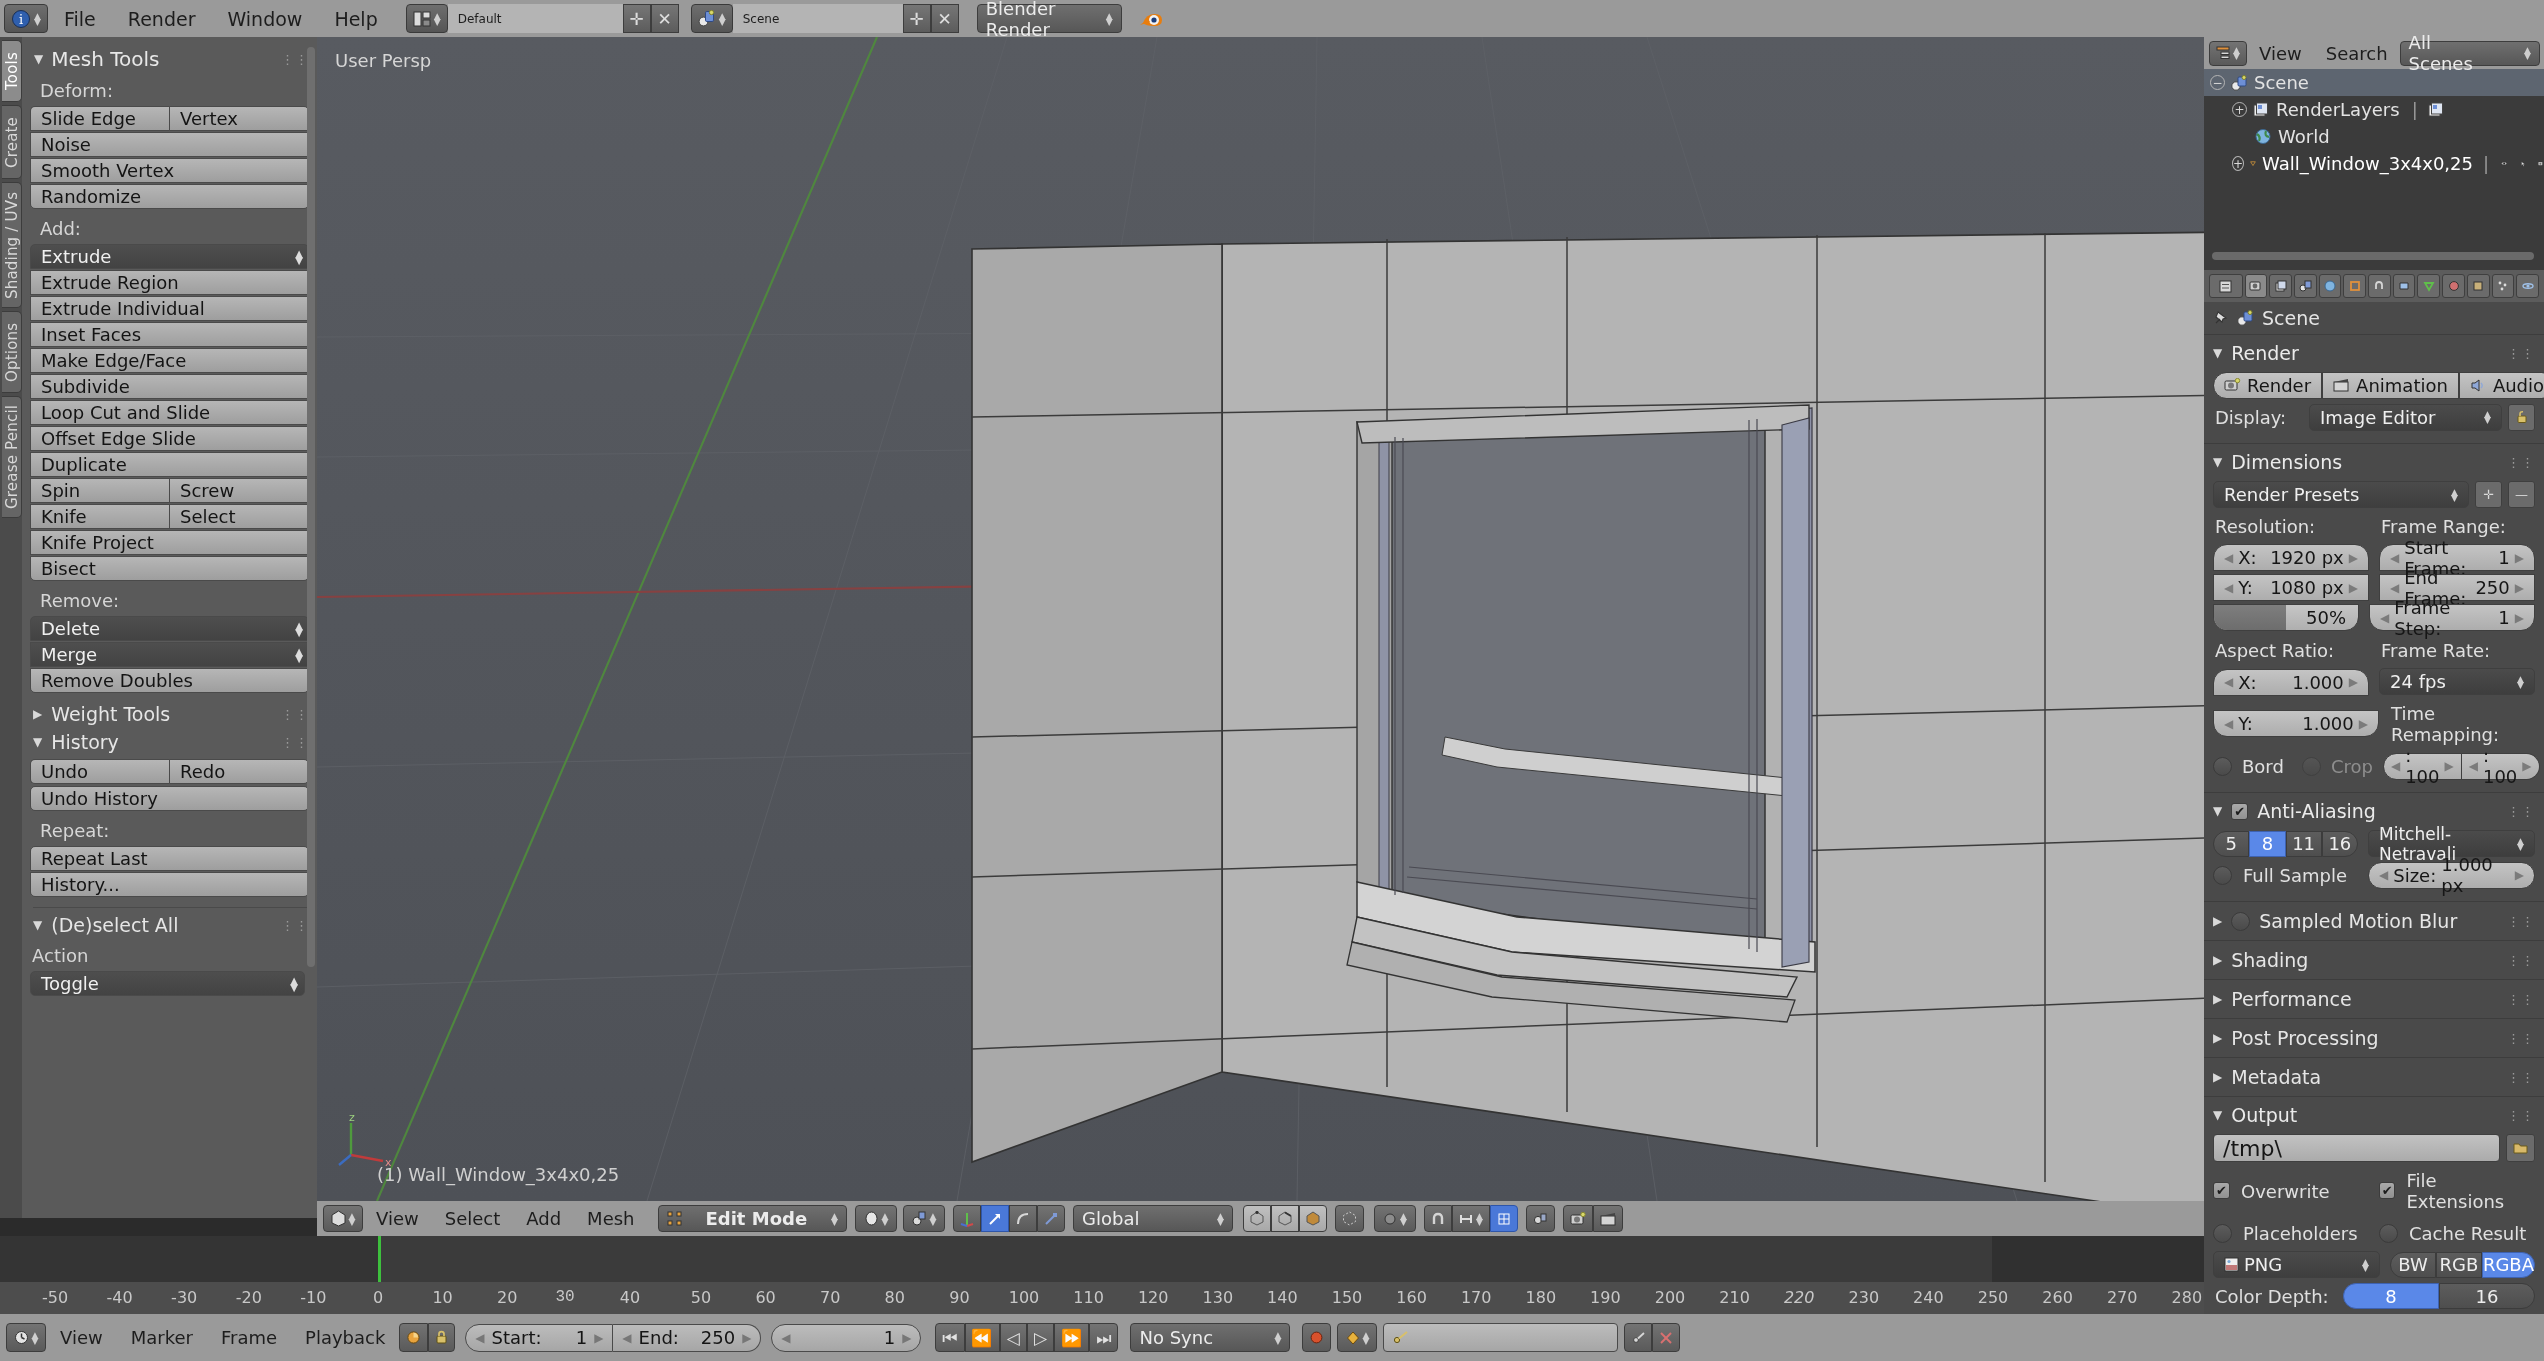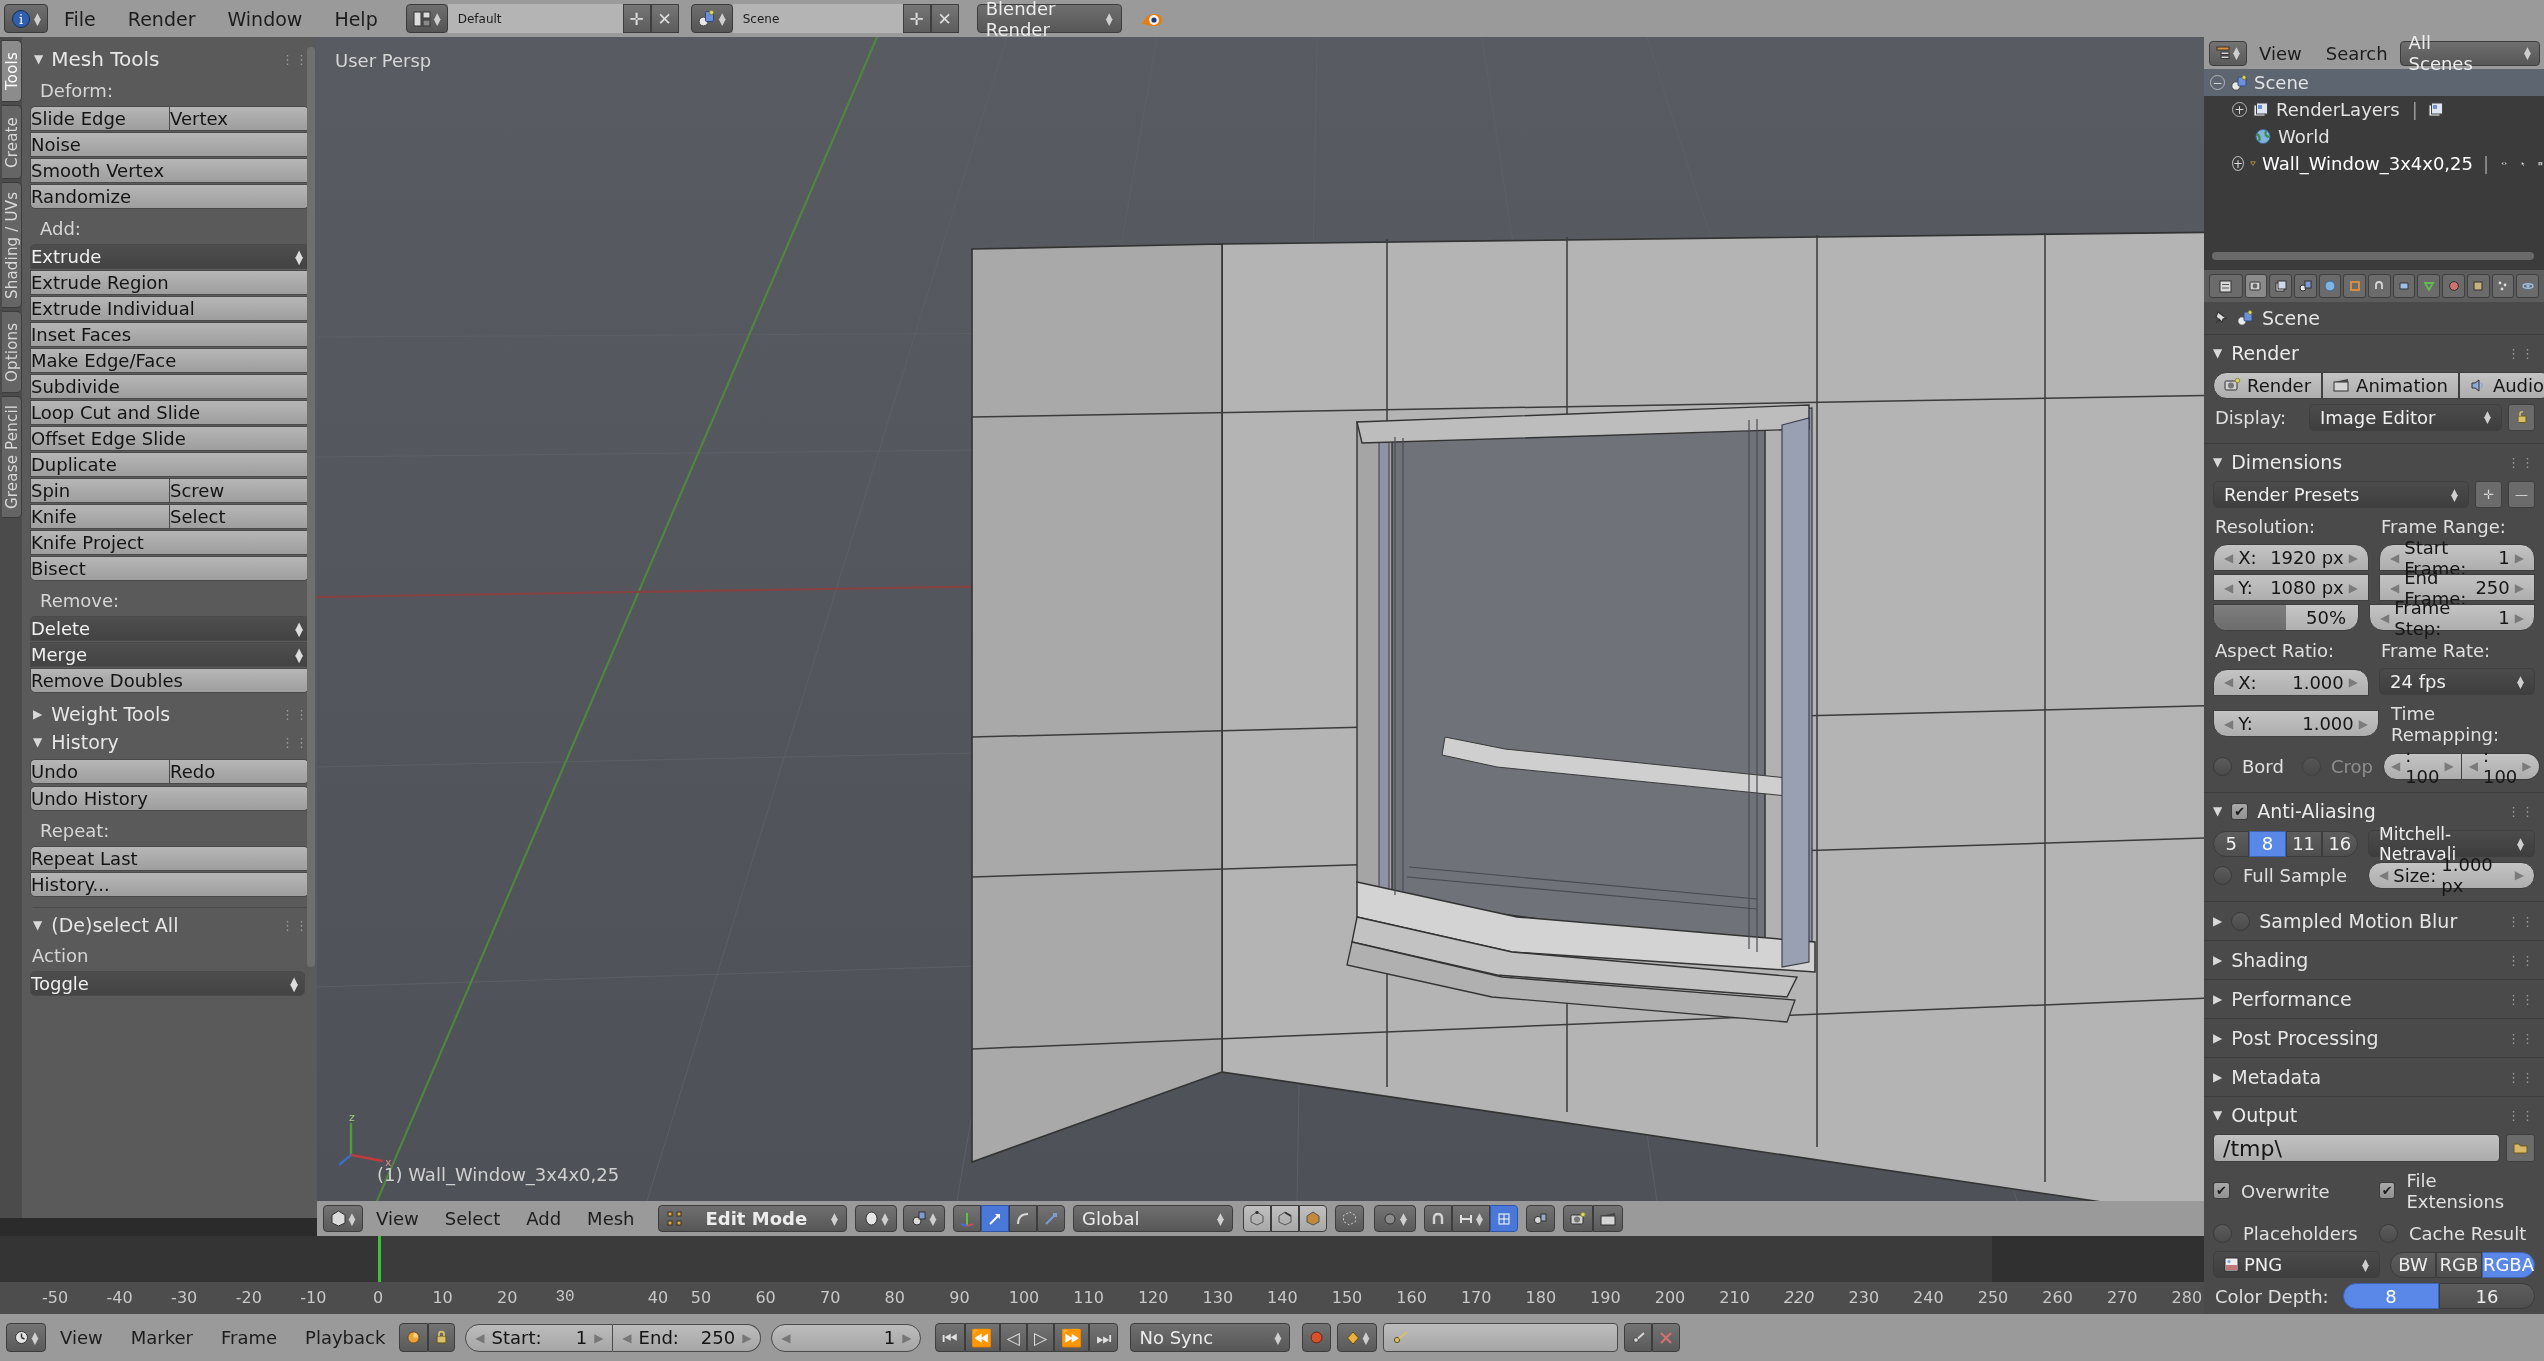--- a/index.html
+++ b/index.html
@@ -46,21 +46,21 @@
   #toolpanel{
     position:absolute;left:22px;top:37px;width:295px;height:1181px;
     background:#5a5a5a;padding:6px 8px 0 8px;overflow:hidden;
   }
   .pnl-hdr{display:flex;align-items:center;gap:8px;color:#e8e8e8;font-size:20px;margin:4px 0 8px 4px;}
   .tri{font-size:12px;color:#d9d9d9;}
   .sublabel{color:#d6d6d6;font-size:18px;margin:9px 0 5px 10px;}
   .btn{
     height:25px;background:linear-gradient(#b6b6b6,#9e9e9e);
     border:1px solid #4a4a4a;color:#141414;font-size:18px;
-    display:flex;align-items:center;margin-bottom:1px;white-space:nowrap;
+    display:flex;align-items:center;padding-left:10px;margin-bottom:1px;white-space:nowrap;
   }
   .btn.first{border-radius:5px 5px 0 0;}
   .btn.last{border-radius:0 0 5px 5px;}
   .btn.solo{border-radius:5px;}
   .btn.dark{background:linear-gradient(#4e4e4e,#434343);color:#f0f0f0;}
   .btn.dark .dots{margin-left:auto;margin-right:5px;}
   .pair{display:flex;gap:0;margin-bottom:1px;}
   .pair .btn{flex:1;margin-bottom:0;}
   .pair .btn:first-child{border-right:none;}
   .arrows{margin-left:auto;margin-right:6px;display:flex;flex-direction:column;line-height:7px;font-size:10px;color:#ddd;}
@@ -591,21 +591,21 @@
 <div id="tl-ruler">
     <span class="tick" style="left: 55px;">-50</span>
     <span class="tick" style="left: 119.6px;">-40</span>
     <span class="tick" style="left: 184.2px;">-30</span>
     <span class="tick" style="left: 248.8px;">-20</span>
     <span class="tick" style="left: 313.4px;">-10</span>
     <span class="tick" style="left: 378px;">0</span>
     <span class="tick" style="left: 442.6px;">10</span>
     <span class="tick" style="left: 507.2px;">20</span>
     <span class="tick" style="left: 565px; font-family: Liberation Mono, monospace;">30</span>
-    <span class="tick" style="left: 658px;">40</span>
+    <span class="tick" style="left: 630px;">40</span>
     <span class="tick" style="left: 701px;">50</span>
     <span class="tick" style="left: 765.6px;">60</span>
     <span class="tick" style="left: 830.2px;">70</span>
     <span class="tick" style="left: 894.8px;">80</span>
     <span class="tick" style="left: 959.4px;">90</span>
     <span class="tick" style="left: 1024px;">100</span>
     <span class="tick" style="left: 1088.6px;">110</span>
     <span class="tick" style="left: 1153.2px;">120</span>
     <span class="tick" style="left: 1217.8px;">130</span>
     <span class="tick" style="left: 1282.4px;">140</span>

